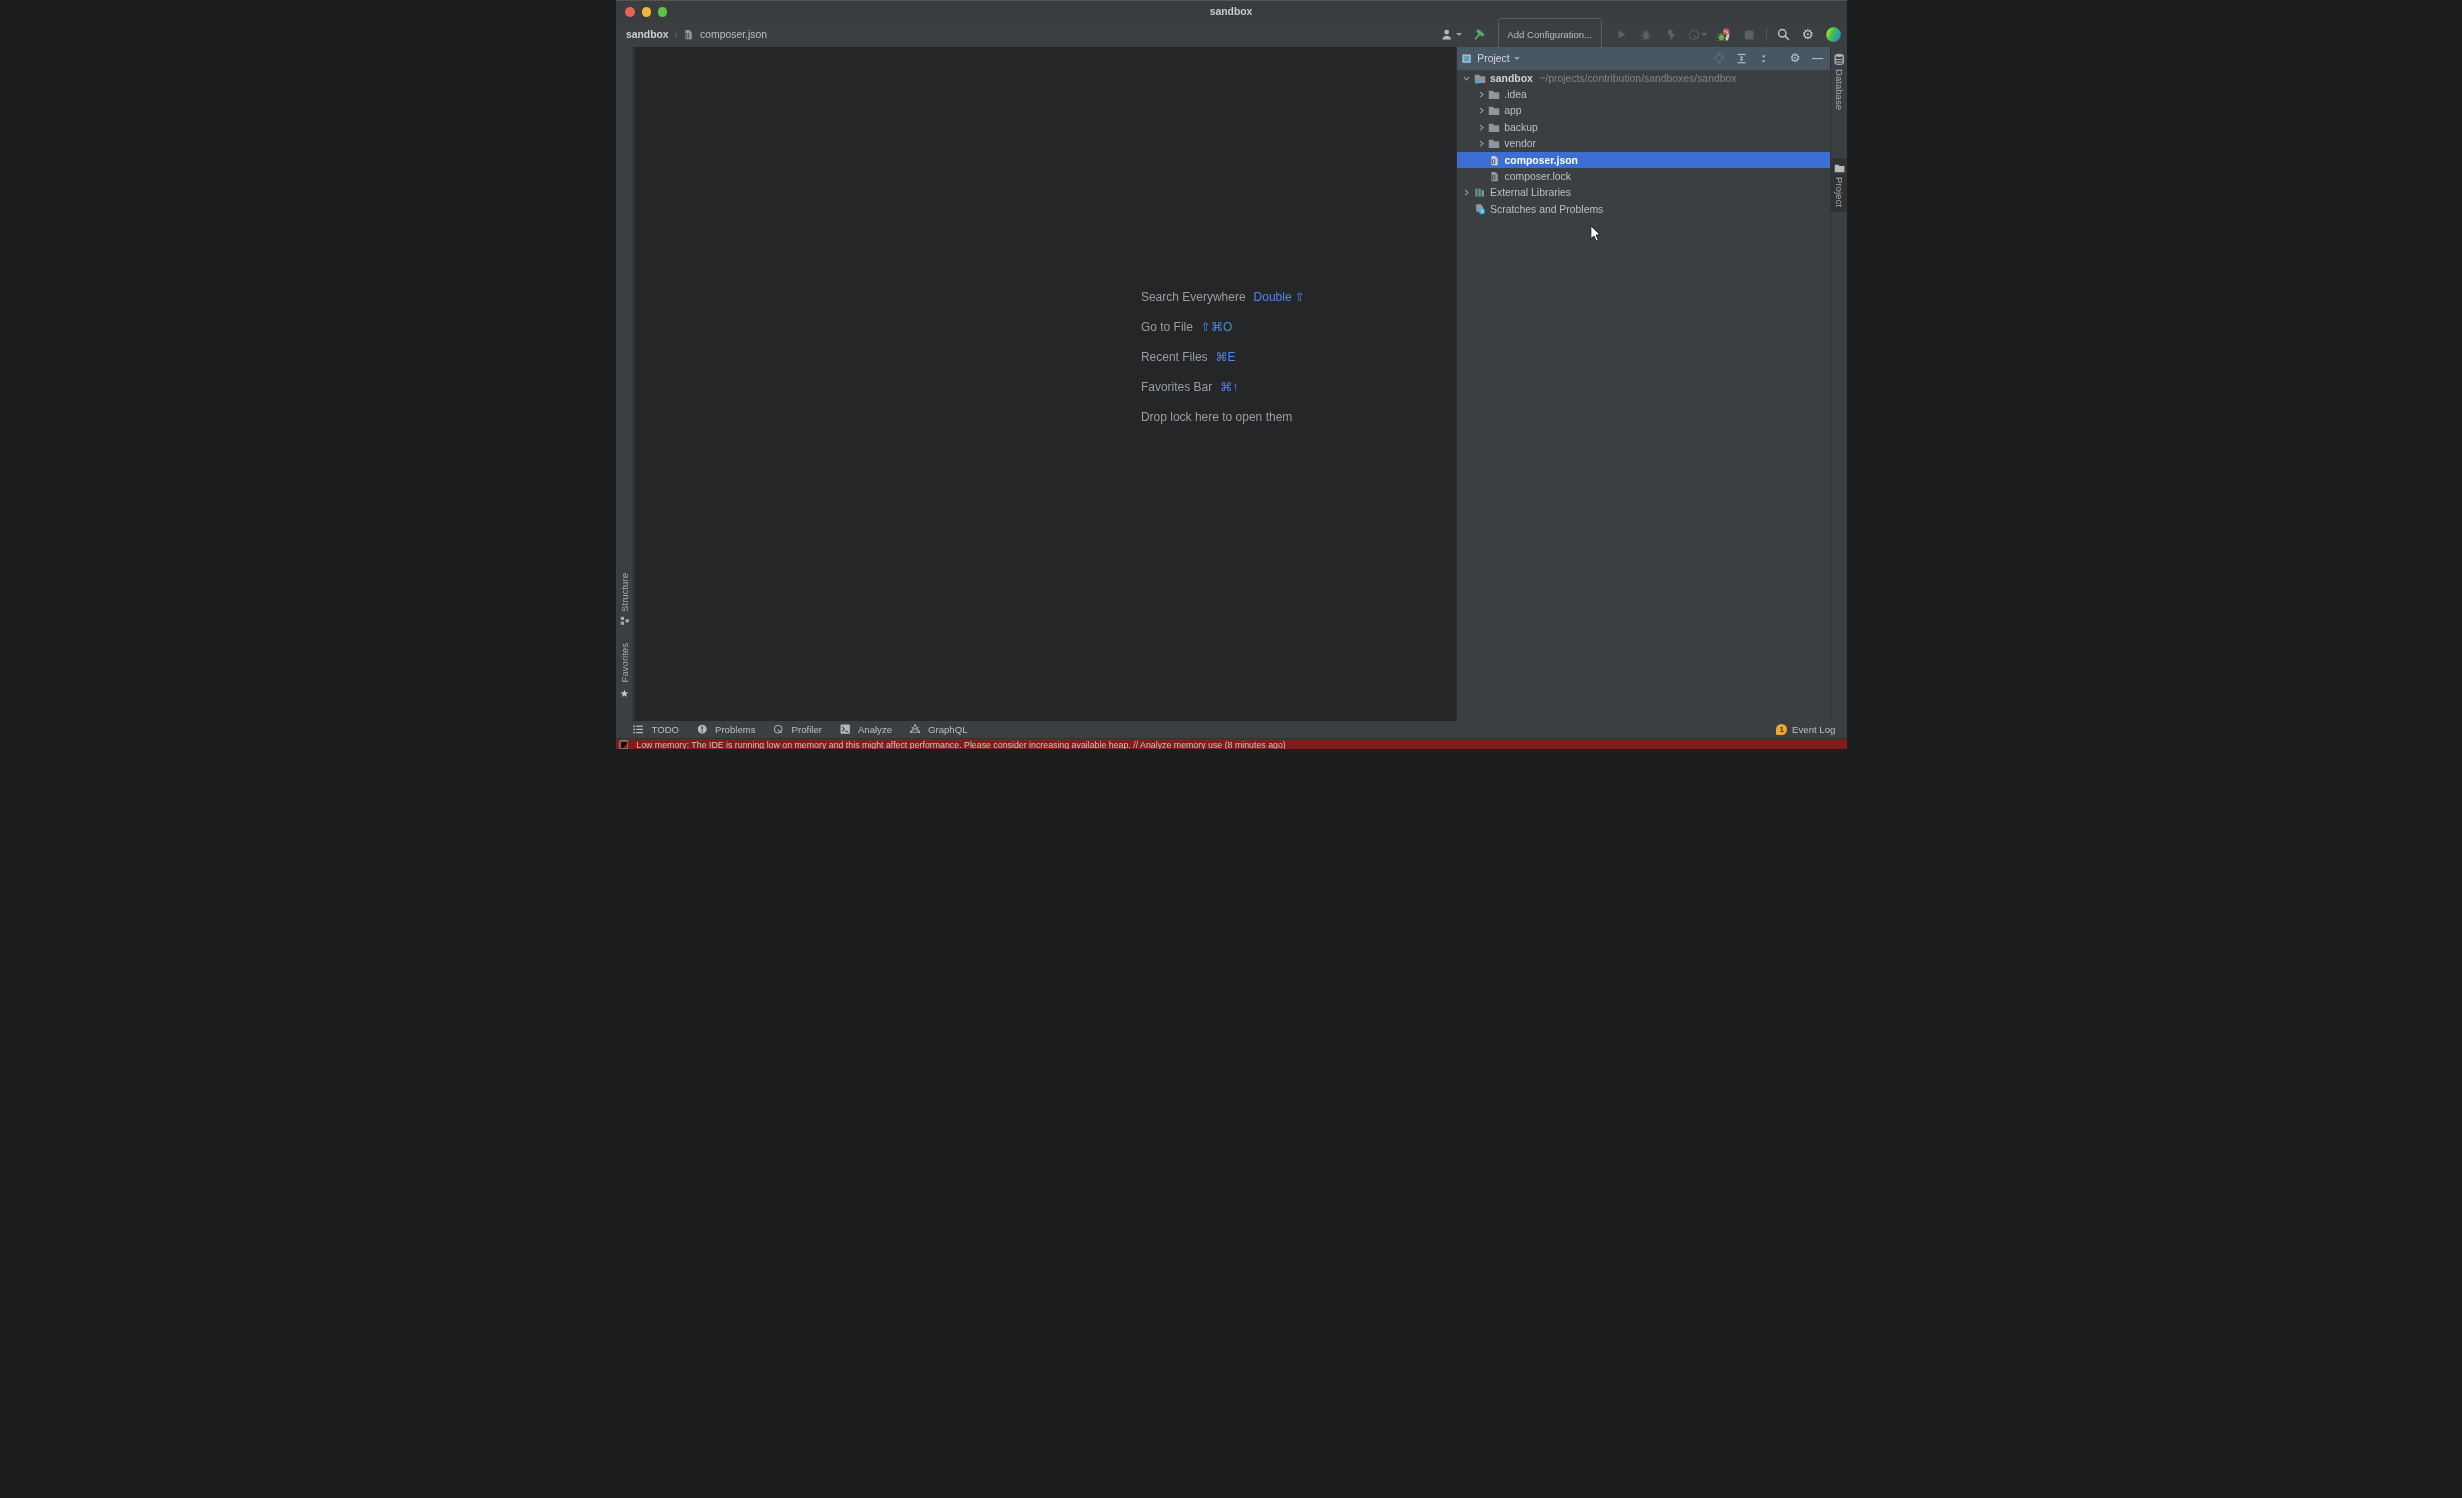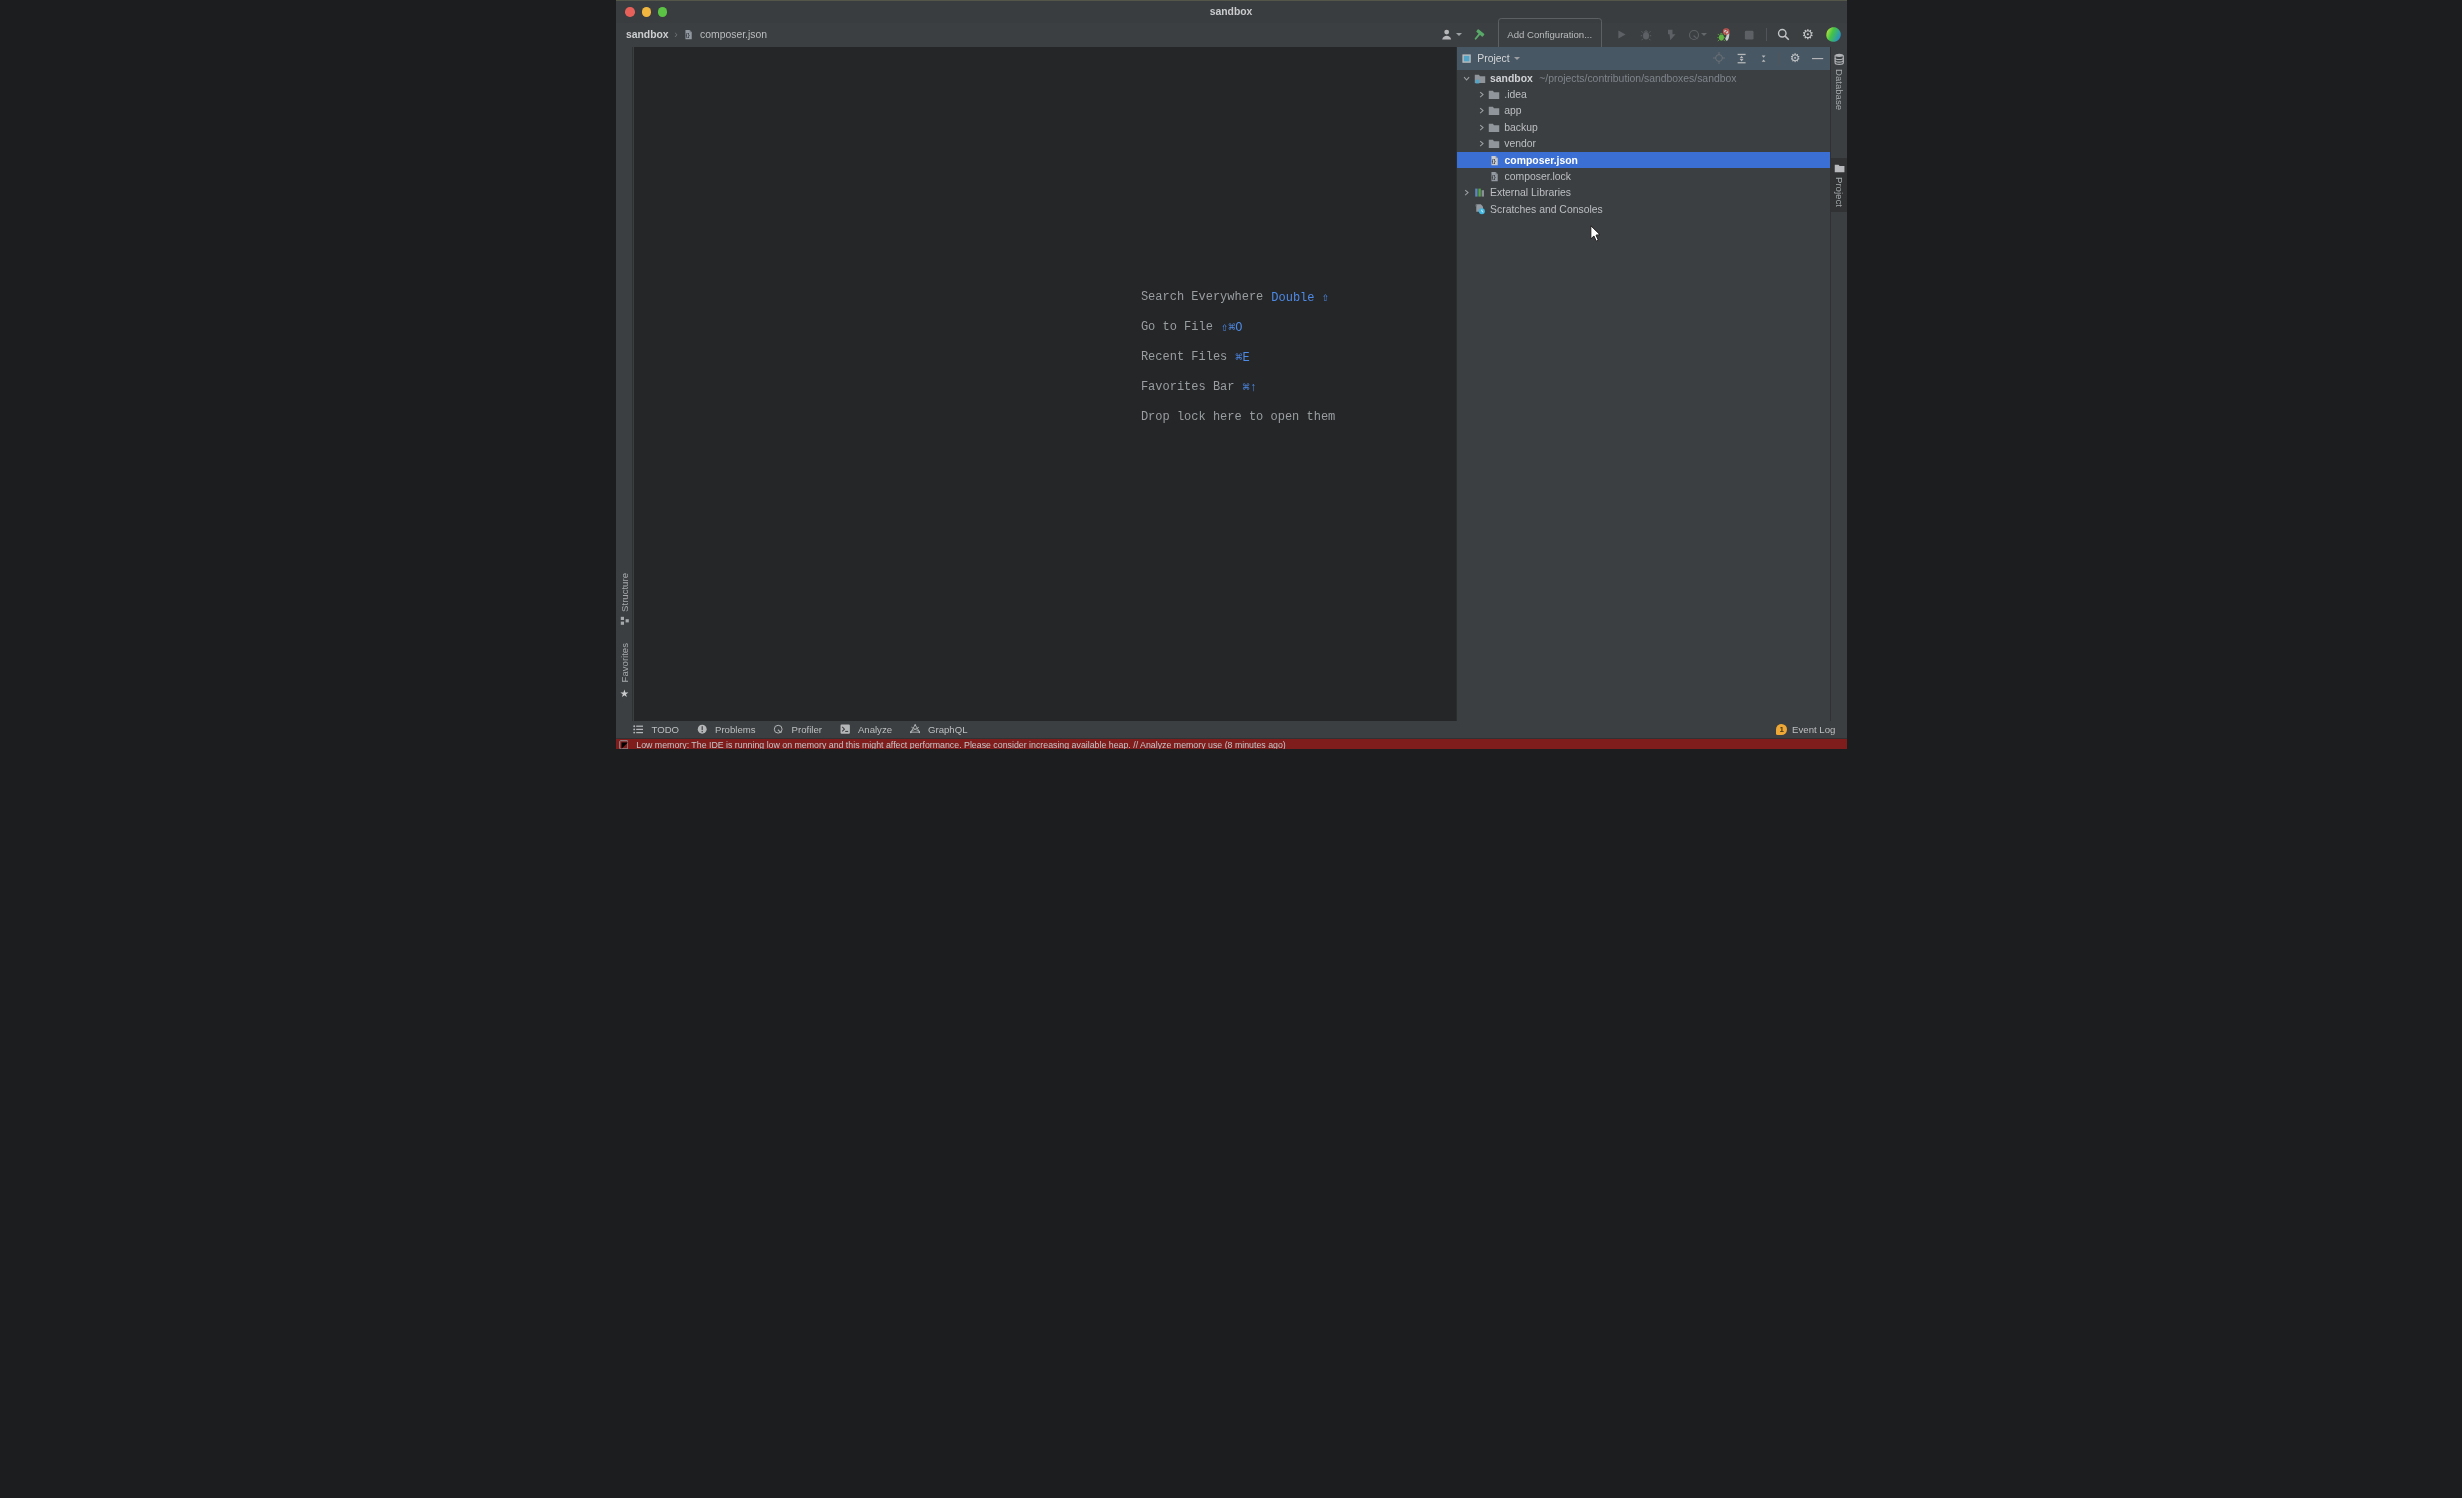--- a/index.html
+++ b/index.html
@@ -32,21 +32,21 @@
   .caret-down { width:0; height:0; border-left:3.2px solid transparent; border-right:3.2px solid transparent; border-top:3.2px solid #9da0a3; margin-left:1.6px; }
   .caret-dim { border-top-color:#63676b; }
   #add-config { border:0.8px solid #5d6063; border-radius:3.2px; color:#babcbe; font-size:9.6px;
     padding:0 8.8px; height:34px; display:flex; align-items:center; margin:0 2.4px; }
   .tool-sep { width:0.8px; height:13px; background:#515458; }
   .gear-glyph { color:#c3c5c7; font-size:13.6px; line-height:13.6px; font-family:"DejaVu Sans",sans-serif; }
 
   
   #main { position:absolute; top:46px; left:0; width:1231px; height:674px; }
   #left-strip { position:absolute; left:0; top:0; width:17.6px; height:674px; background:#3c3f41; border-right:0.8px solid #2f3133; }
-  #editor { position:absolute; left:18.4px; top:0; width:822px; height:674px; background:#242628;font-family:Liberation Mono, monospace; }
+  #editor { position:absolute; left:18.4px; top:0; width:822px; height:674px; background:#242628; }
   #splitter { position:absolute; left:840px; top:0; width:0.8px; height:674px; background:#2b2d2f; }
   #project-panel { position:absolute; left:841px; top:0; width:373px; height:674px; background:#3c3f41; }
   #right-strip { position:absolute; left:1214px; top:0; width:17.6px; height:674px; background:#3c3f41; border-left:0.8px solid #2f3133; }
 
   
   #shortcuts { position:absolute; left:507px; top:235px; }
   .sc-row { height:30px; display:flex; align-items:center; gap:8px; }
   .sc-label { color:#9b9ea1; font-size:12px; }
   .sc-keys { color:#4e8ae8; font-size:12px; }
   .sc-hint { color:#9b9ea1; font-size:12px; height:30px; display:flex; align-items:center; }
@@ -396,21 +396,21 @@
         <div class="trow ind0">
           <span class="chev"></span>
           <span class="ficon">
             <svg width="12" height="12" viewBox="0 0 16 16">
                 <path d="M3 1.5h6l3 3v7h-9z" fill="#9299a1"></path>
                 <path d="M2 2l3 0-3 3z" fill="#6f757c"></path>
                 <circle cx="10.5" cy="11" r="4" fill="#40b6e0"></circle>
                 <path d="M10.5 8.8v2.4l1.8 1" stroke="#fff" stroke-width="1.1" fill="none"></path>
               </svg>
           </span>
-          <span>Scratches and Consoles</span>
+          <span>Scratches and Problems</span>
         </div>
       </div>
     </div>
 
     <div id="right-strip">
       <div class="vtab" id="tab-database">
         <span>
           <svg width="10.4" height="12" viewBox="0 0 14 16">
               <ellipse cx="7" cy="3" rx="5.5" ry="2.2" fill="#b0b2b5"></ellipse>
               <path d="M1.5 3v10c0 1.2 2.5 2.2 5.5 2.2s5.5-1 5.5-2.2V3" fill="none" stroke="#b0b2b5" stroke-width="1.6"></path>

